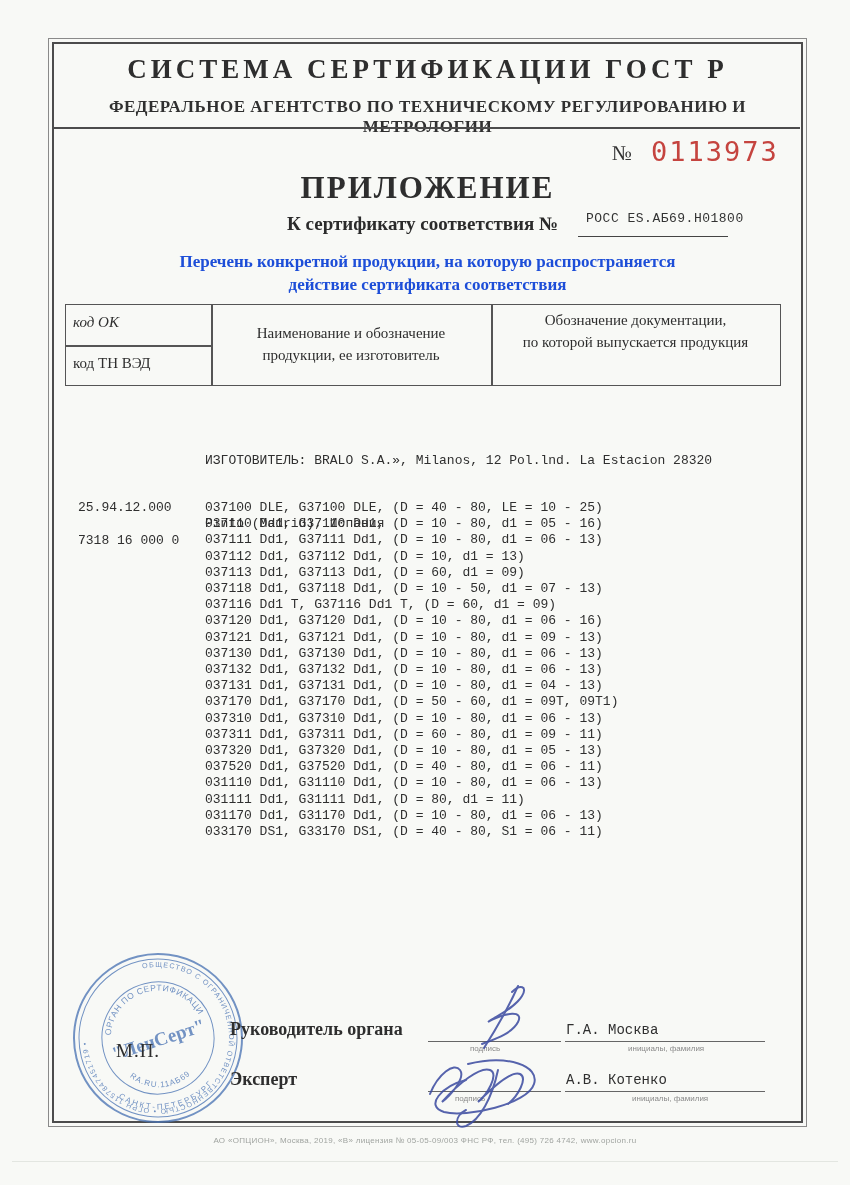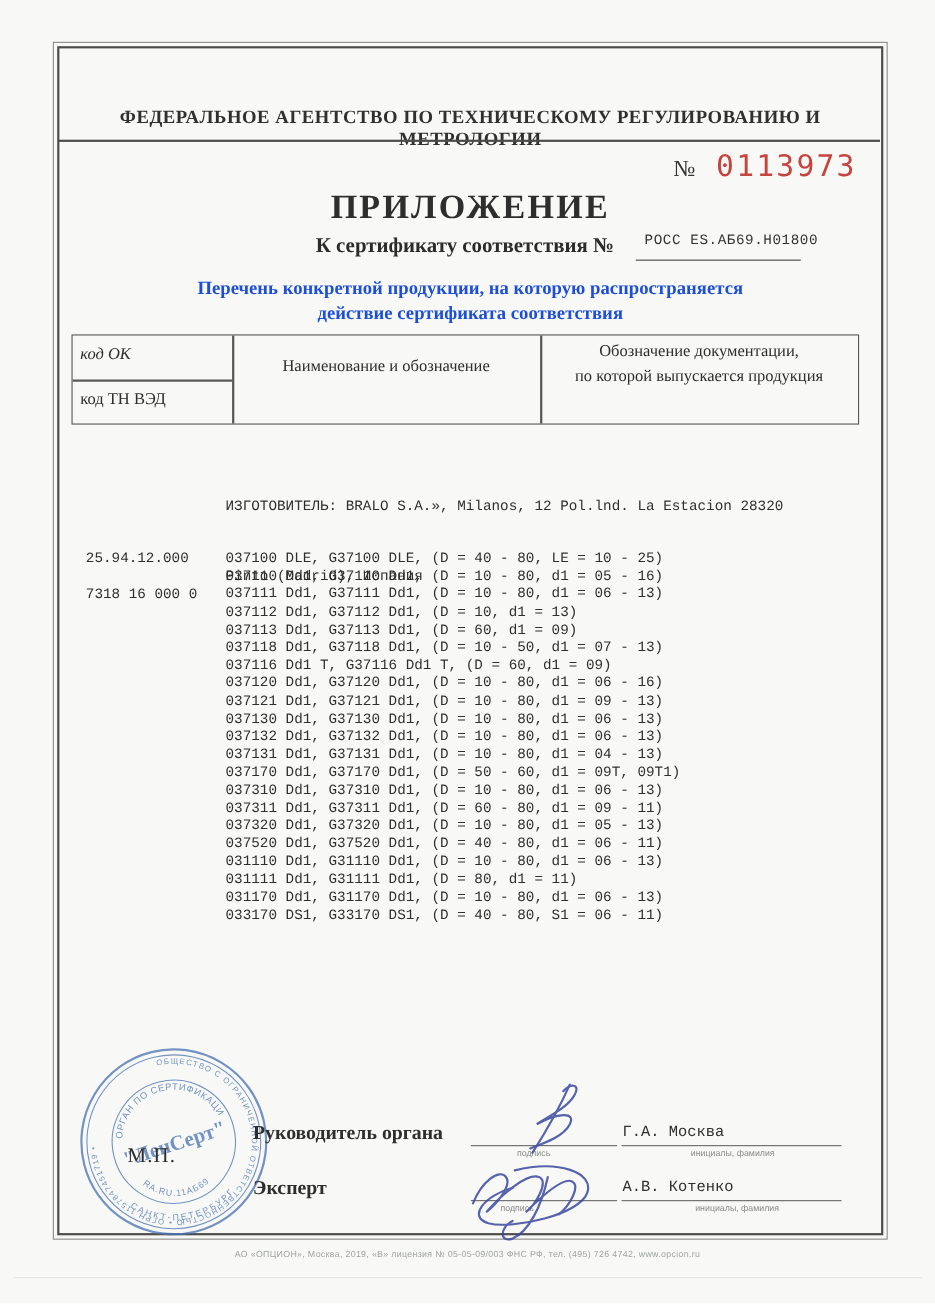--- a/index.html
+++ b/index.html
@@ -84,20 +84,21 @@
 </style>
 </head>
 <body>
 
 <div class="page">
 
   <div class="frame">
     <div class="frame-inner"></div>
   </div>
 
+  <div class="abs sys-title">СИСТЕМА СЕРТИФИКАЦИИ ГОСТ Р</div>
   <div class="abs agency">ФЕДЕРАЛЬНОЕ АГЕНТСТВО ПО ТЕХНИЧЕСКОМУ РЕГУЛИРОВАНИЮ И МЕТРОЛОГИИ</div>
   <div class="abs header-rule"></div>
 
   <div class="abs num-prefix">№</div>
   <div class="abs num-value">0113973</div>
 
   <div class="abs doc-title">ПРИЛОЖЕНИЕ</div>
 
   <div class="abs cert-label">К сертификату соответствия №</div>
   <div class="abs cert-value">РОСС ES.АБ69.Н01800</div>
@@ -107,20 +108,21 @@
   <div class="abs subtitle sub2">действие сертификата соответствия</div>
 
   <div class="abs hdr-table">
     <div class="vline v1"></div>
     <div class="vline v2"></div>
     <div class="hline"></div>
     <div class="cell c-ok">код ОК</div>
     <div class="cell c-tnved">код ТН ВЭД</div>
     <div class="cell c-mid">
       <div>Наименование и обозначение</div>
+      <div>продукции, ее изготовитель</div>
     </div>
     <div class="cell c-right">
       <div>Обозначение документации,</div>
       <div>по которой выпускается продукция</div>
     </div>
   </div>
 
   <div class="abs mono manufacturer">
     <div>ИЗГОТОВИТЕЛЬ: BRALO S.A.», Milanos, 12 Pol.lnd. La Estacion 28320</div>
     <div>Pinto (Madrid), Испания</div>

